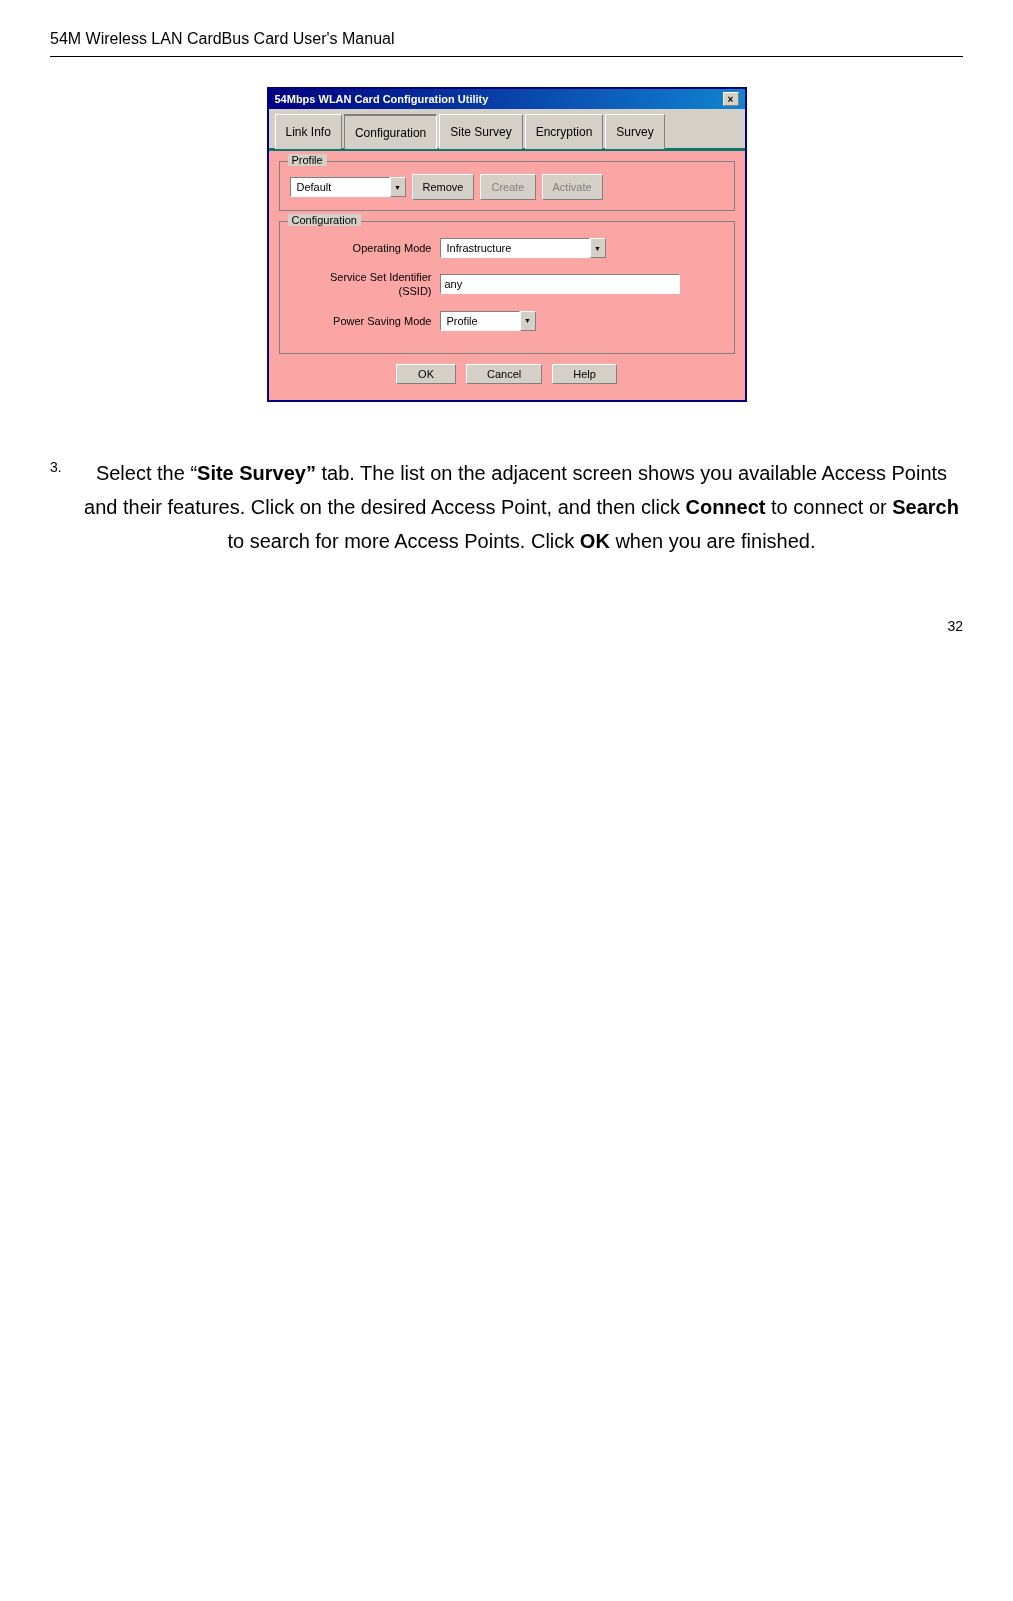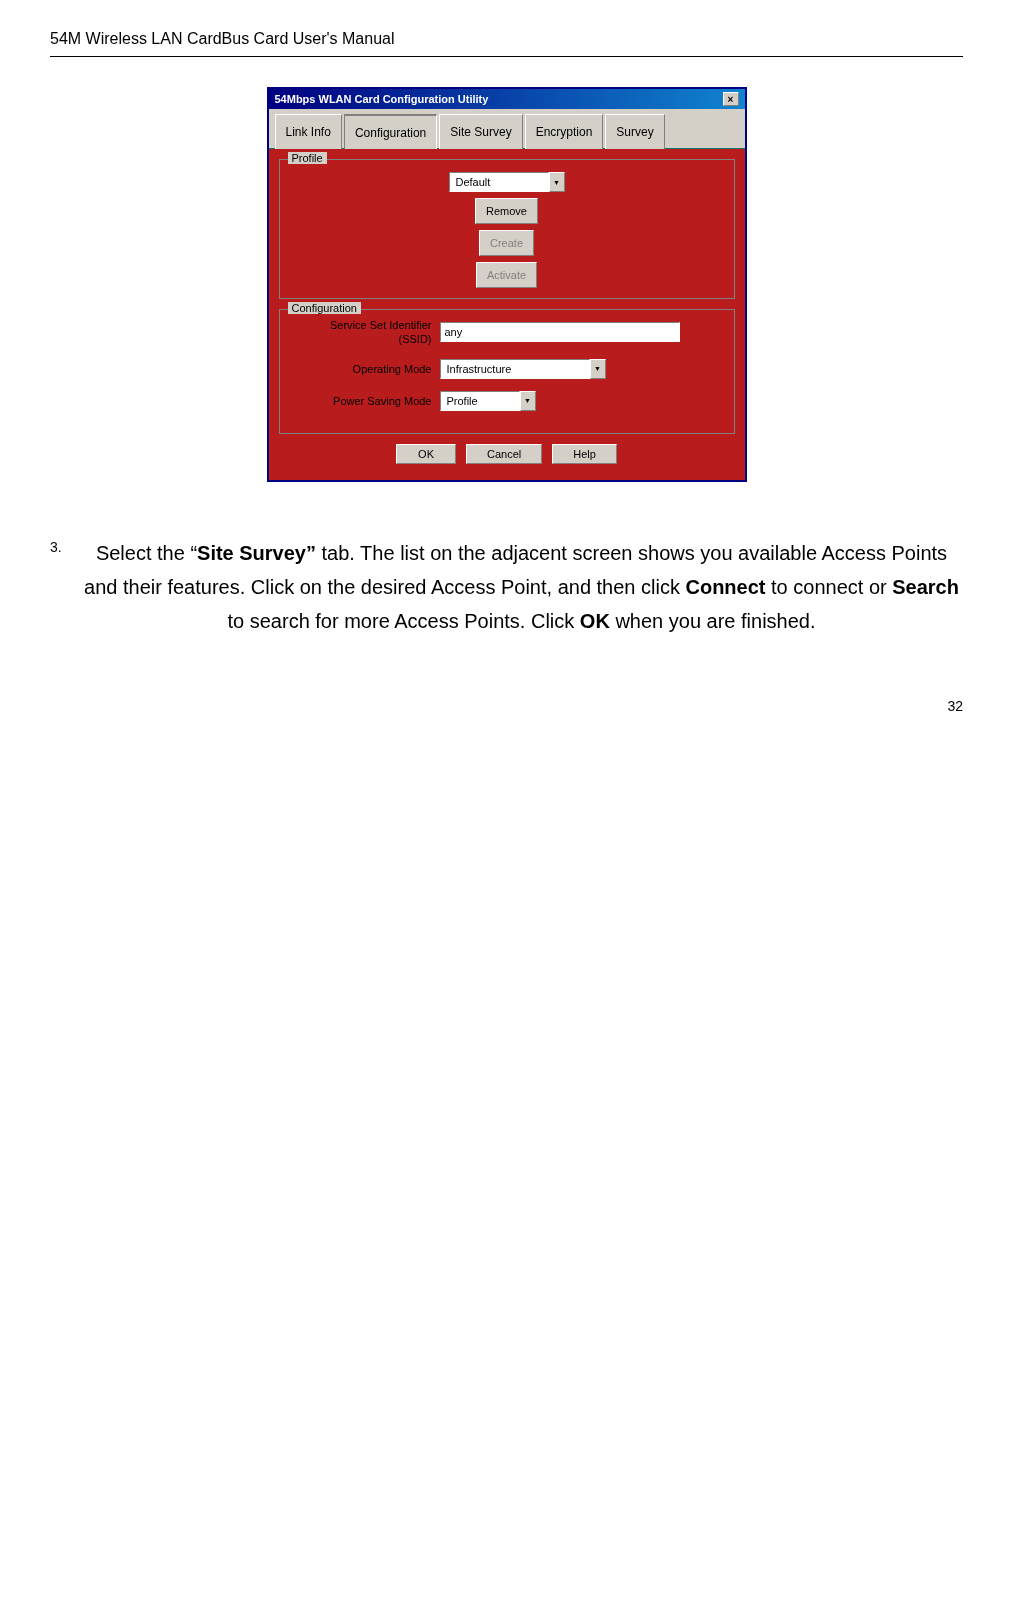--- a/index.html
+++ b/index.html
@@ -82,43 +82,42 @@
     .tab.active {
       background: #d4d0c8;
       border-color: #808080 #fff #d4d0c8 #808080;
       z-index: 1;
       font-weight: normal;
       border-top: 2px solid #808080;
       padding-bottom: 3px;
     }
     .dialog-content {
       padding: 10px;
-      border-top: 1px solid #0f766e;
-      background: #b91c1c;
+      border-top: 3px solid #0f766e;
+      background: #fca5a5;
     }
     .group-box {
       border: 1px solid #808080;
       padding: 8px 10px 10px 10px;
       margin-bottom: 10px;
       position: relative;
     }
     .group-box-title {
       position: absolute;
       top: -8px;
       left: 8px;
       background: #d4d0c8;
       padding: 0 4px;
       font-size: 11px;
     }
     .profile-row {
       display: flex;
       align-items: center;
       gap: 6px;
       margin-top: 4px;
-      flex-direction: column;
     }
     .win-btn {
       padding: 2px 10px;
       border: 1px solid;
       border-color: #fff #808080 #808080 #fff;
       background: #d4d0c8;
       font-size: 11px;
       cursor: pointer;
       height: 26px;
       white-space: nowrap;
@@ -265,31 +264,31 @@
           </div>
           <button class="win-btn">Remove</button>
           <button class="win-btn disabled">Create</button>
           <button class="win-btn disabled">Activate</button>
         </div>
       </div>
 
       <div class="group-box">
         <span class="group-box-title">Configuration</span>
 
-        <div class="config-row">
-          <div class="config-label-multiline">Service Set Identifier<br>(SSID)</div>
-          <input class="win-input" type="text" value="any" style="">
-        </div>
-
         <div class="config-row" style="margin-top:8px;">
           <div class="config-label">Operating Mode</div>
           <div class="select-with-arrow">
             <div class="select-field">Infrastructure</div>
             <div class="arrow-btn">▼</div>
           </div>
+        </div>
+
+        <div class="config-row">
+          <div class="config-label-multiline">Service Set Identifier<br>(SSID)</div>
+          <input class="win-input" type="text" value="any" style="">
         </div>
 
 
         <div class="config-row">
           <div class="config-label">Power Saving Mode</div>
           <div class="select-with-arrow">
             <div class="select-field" style="min-width:80px;">Profile</div>
             <div class="arrow-btn">▼</div>
           </div>
         </div>

